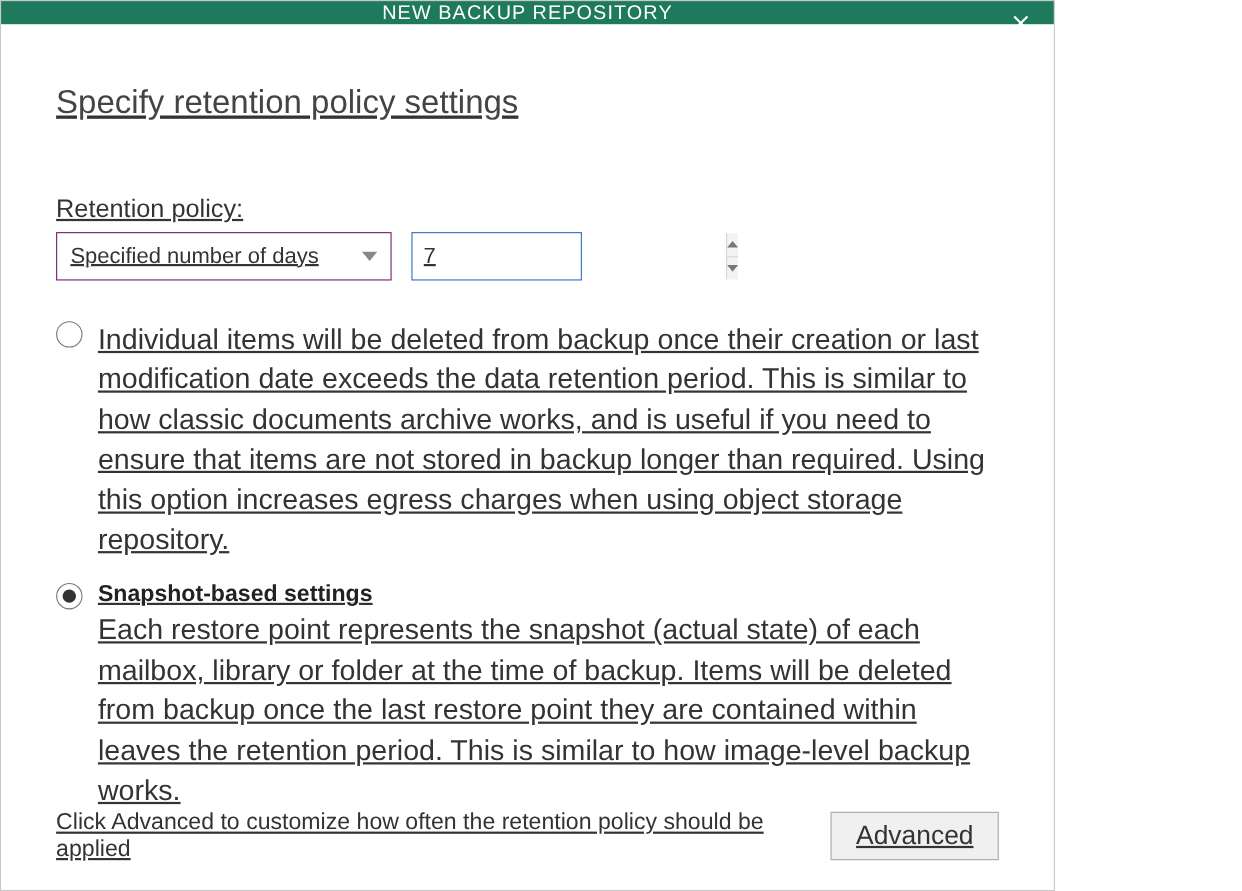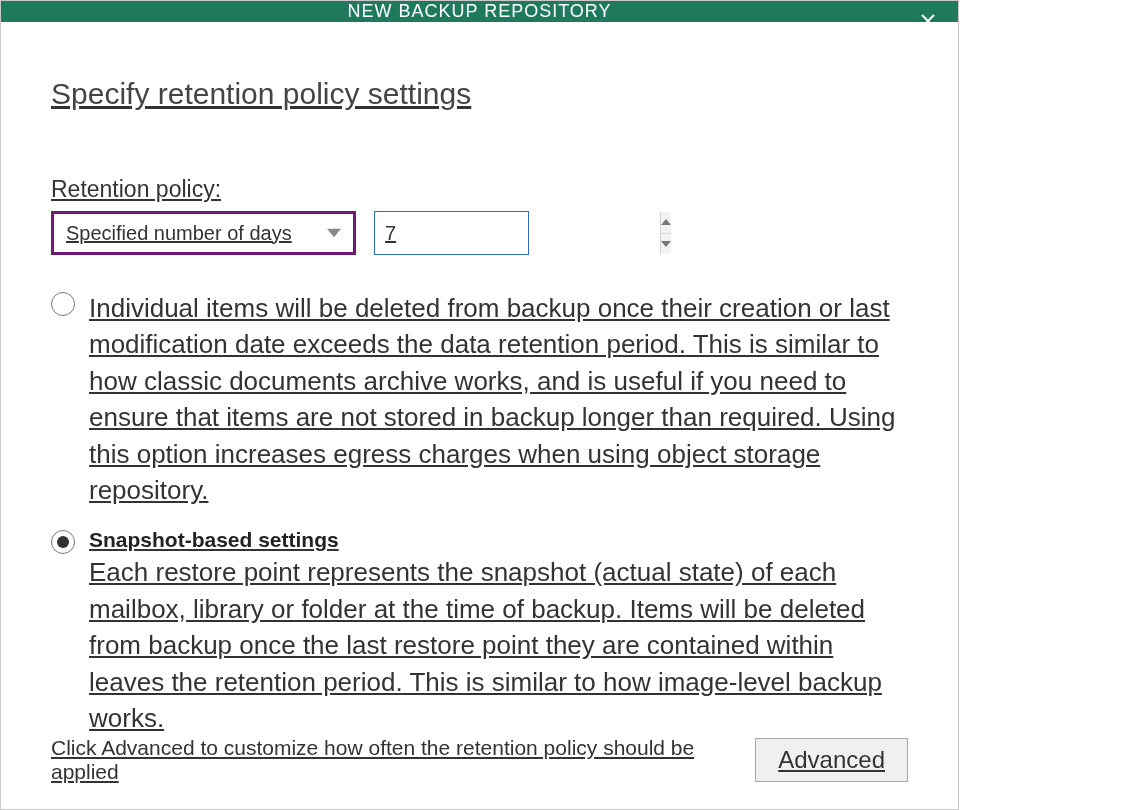--- a/index.html
+++ b/index.html
@@ -6,21 +6,21 @@
   html, body { margin:0; padding:0; width:1129px; height:810px; font-family:"Segoe UI", Arial, sans-serif; font-size:20px; color:#333; background:#fff; }
   .window { width:959px; height:810px; border:1px solid #c8c8c8; display:flex; flex-direction:column; background:#fff; }
   .titlebar { background:#1f7a5d; color:#fff; height:40px; display:flex; align-items:center; justify-content:center; position:relative; }
   .titlebar-title { letter-spacing:1px; font-size:18px; }
   .close-btn { position:absolute; right:10px; top:0; height:40px; width:40px; display:flex; align-items:center; justify-content:center; cursor:pointer; }
   .close-btn svg { width:16px; height:16px; stroke:#fff; stroke-width:2; }
   .content { flex:1; padding:55px 50px 20px 50px; display:flex; flex-direction:column; position:relative;text-decoration:underline; }
   h1.page-title { margin:0 0 45px 0; font-weight:400; font-size:30px; color:#444; }
   .field-label { font-size:23px; color:#333; margin-bottom:8px;margin-top:20px; }
   .policy-row { display:flex; align-items:center; gap:18px; margin-bottom:35px; }
-  .dropdown { width:305px; height:44px; border:3px solid #701a75; display:flex; align-items:center; justify-content:space-between; padding:0 12px; cursor:pointer; background:#fff; }
+  .dropdown { width:305px; height:44px; border:1px solid #701a75; display:flex; align-items:center; justify-content:space-between; padding:0 12px; cursor:pointer; background:#fff; }
   .dropdown svg { width:14px; height:14px; fill:#888; }
   .spinner { width:155px; height:44px; border:1px solid #2a6fbf; display:flex; align-items:stretch; background:#fff; }
   .spinner input { flex:1; border:none; outline:none; font-size:20px; padding:0 10px; color:#333; background:transparent; }
   .spinner-buttons { width:30px; display:flex; flex-direction:column; border-left:1px solid #d4d4d4; background:#f3f3f3; }
   .spinner-buttons div { flex:1; display:flex; align-items:center; justify-content:center; cursor:pointer; }
   .spinner-buttons div:first-child { border-bottom:1px solid #d4d4d4; }
   .spinner-buttons svg { width:10px; height:8px; fill:#777; }
   .radio-group { display:flex; flex-direction:column; gap:20px; }
   .radio-option { display:flex; align-items:flex-start; gap:14px; }
   .radio { width:24px; height:24px; border:1px solid #777; border-radius:50%; flex-shrink:0; margin-top:2px; display:flex; align-items:center; justify-content:center; cursor:pointer; }

